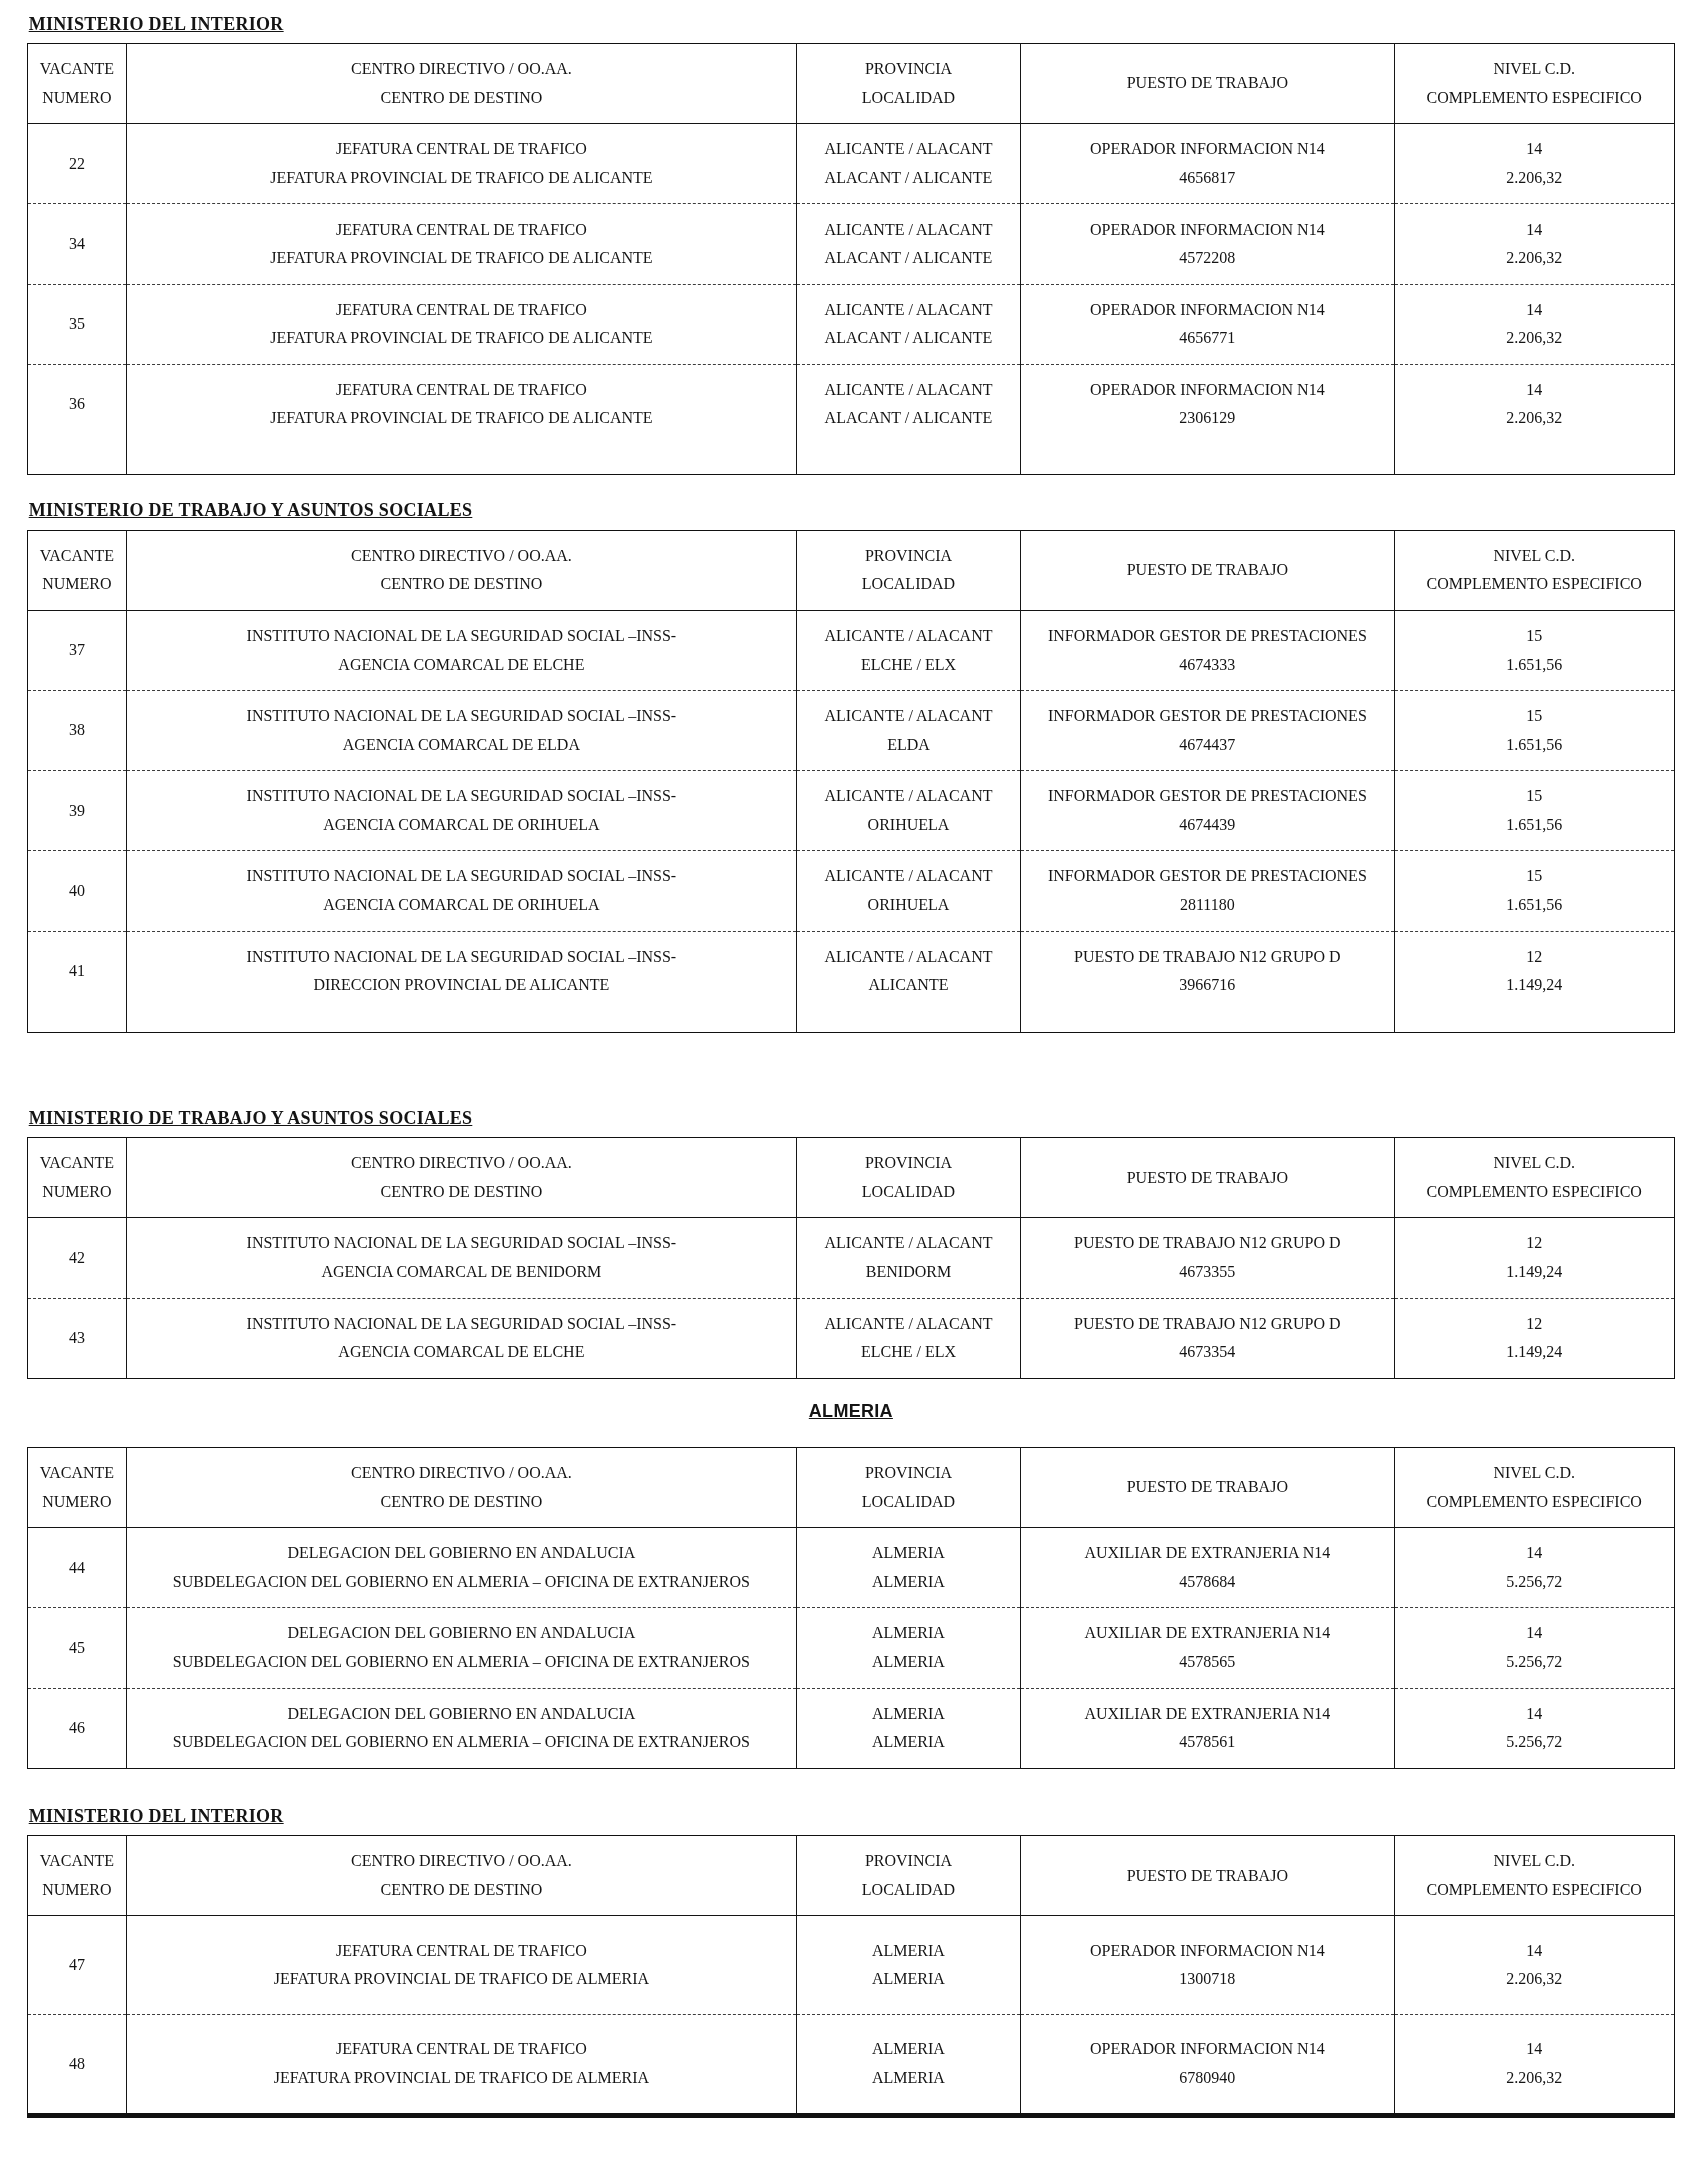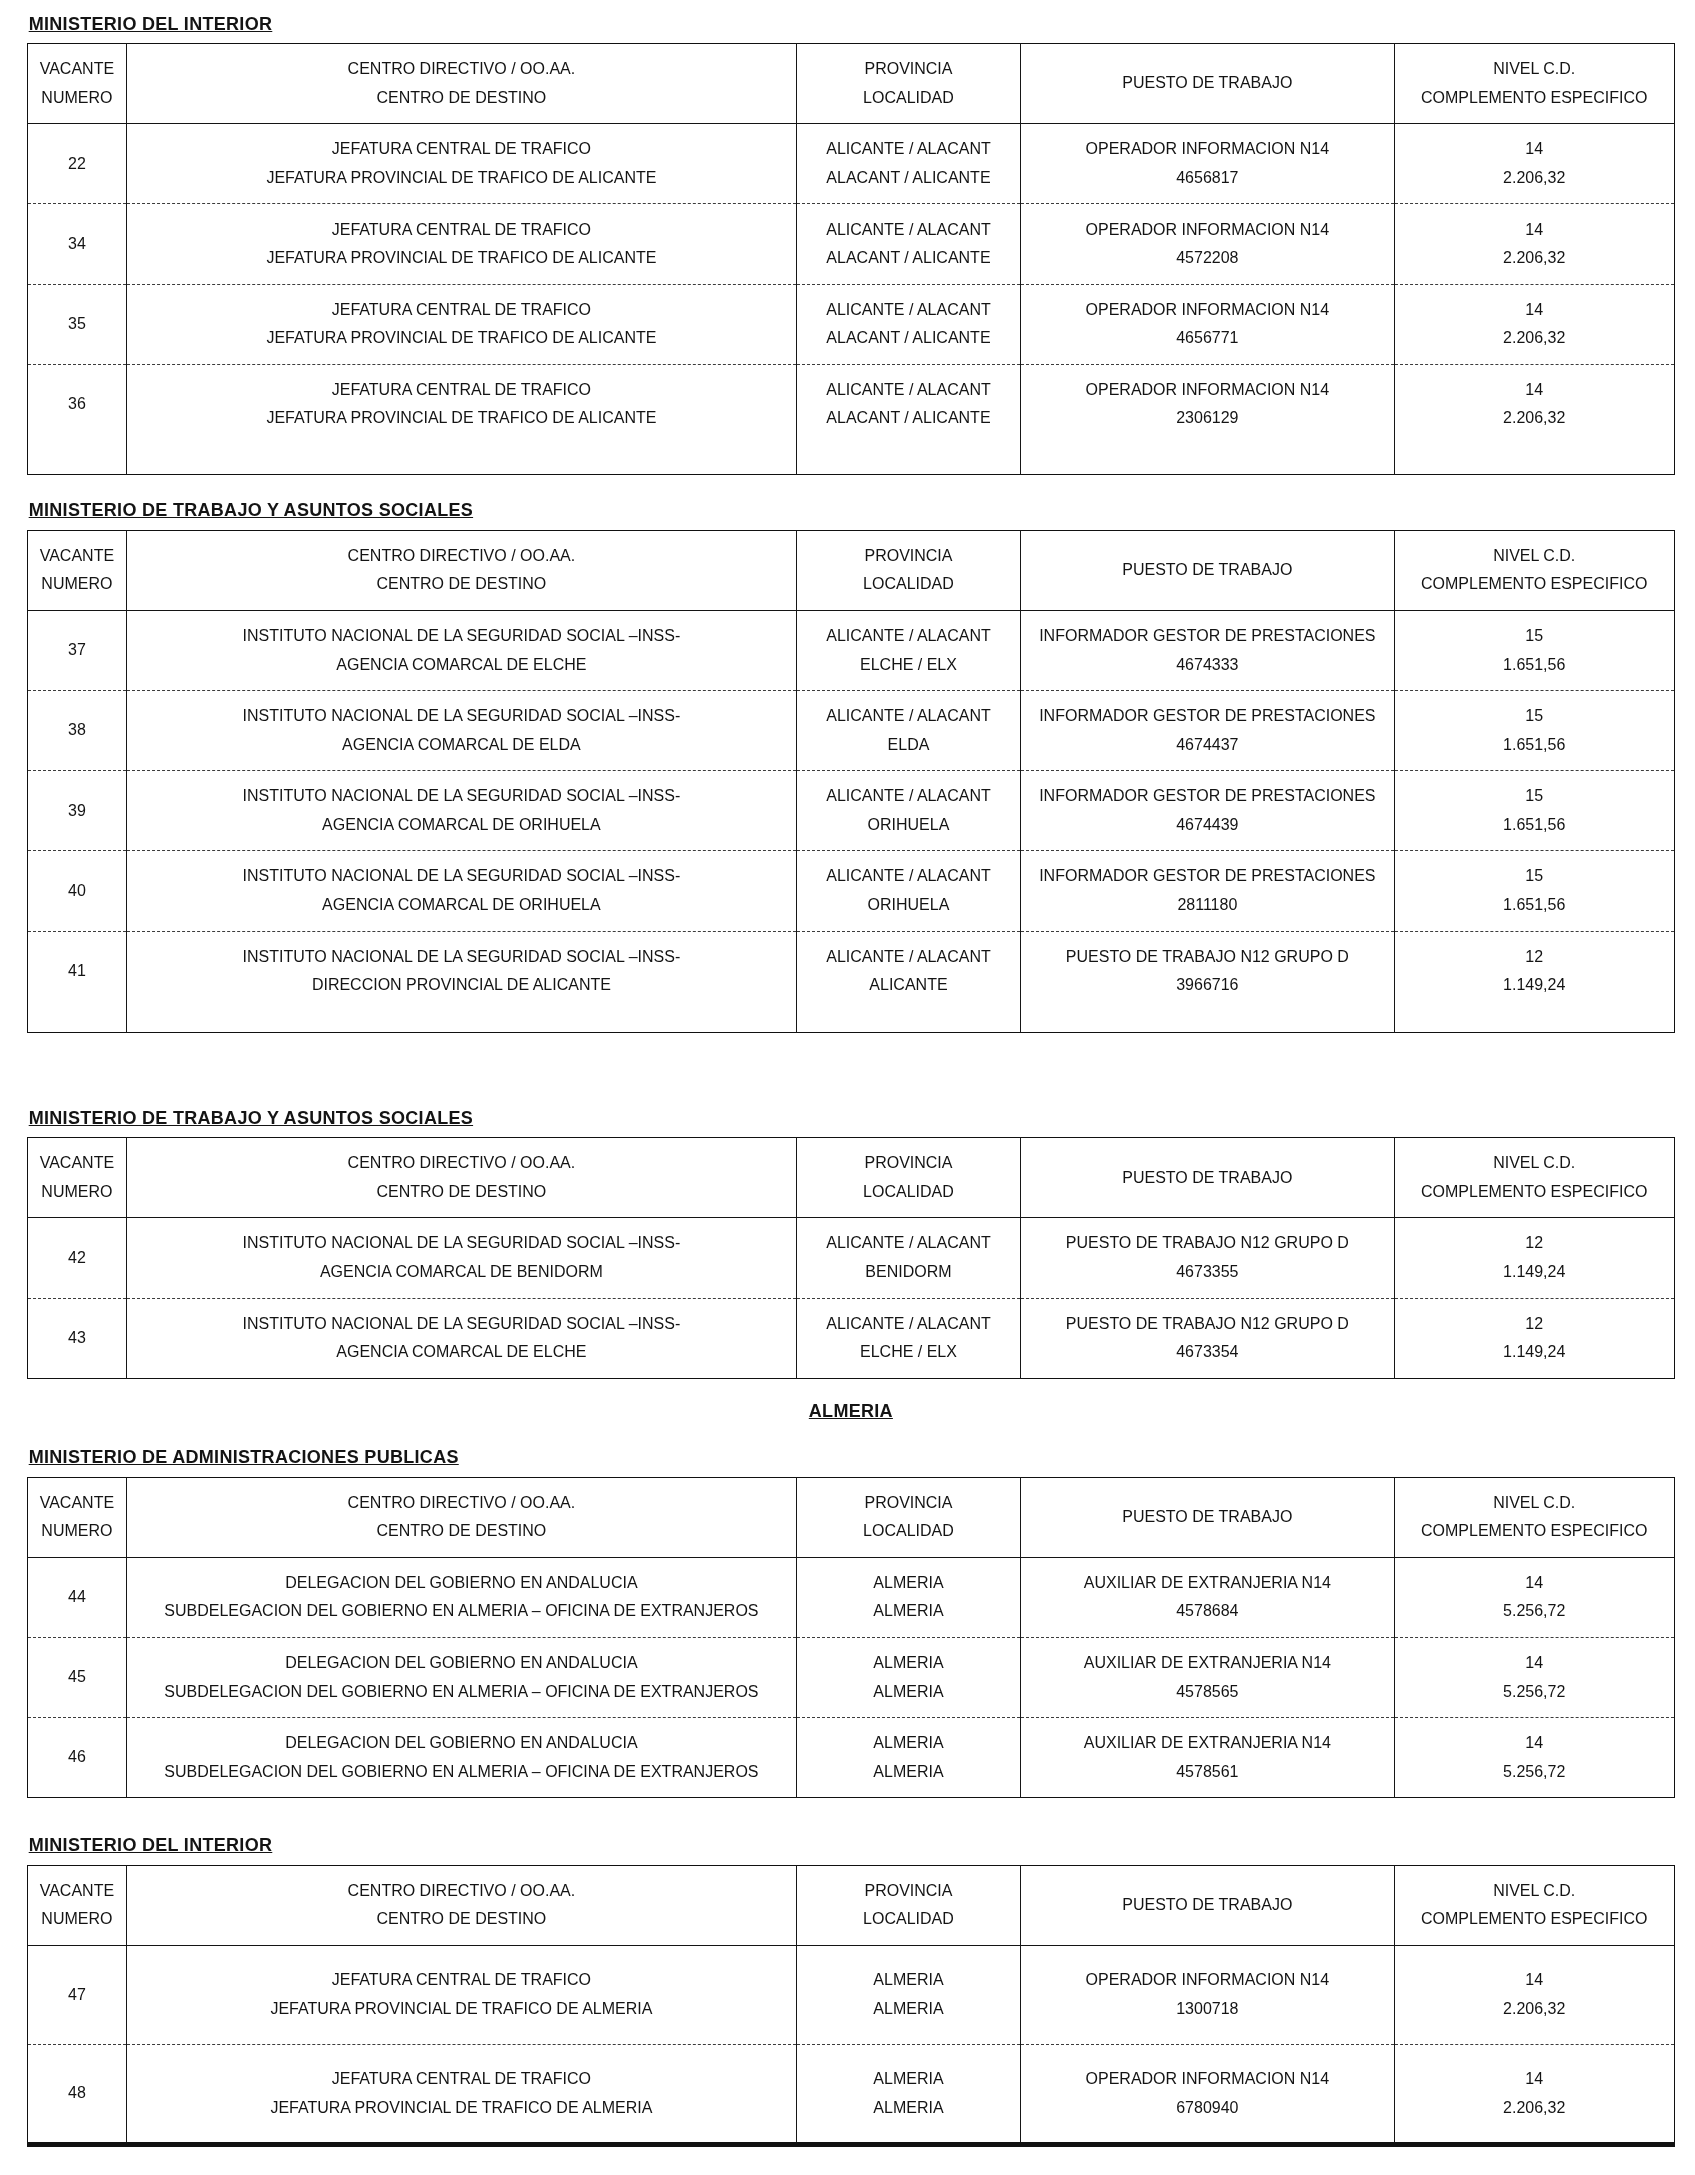--- a/index.html
+++ b/index.html
@@ -21,21 +21,21 @@
     white-space: nowrap;
   }
   .province-heading {
     text-align: center;
     font-size: 18px;
     font-weight: bold;
     text-decoration: underline;
     letter-spacing: 0.3px;
     margin: 22px 0 17px 0;
   }
-  .section { margin-top: 25.4px; }
+  .section { margin-top: 25.4px; font-family: Liberation Serif, serif; }
   .section-0 { margin-top: 0; }
   .section-2 { margin-top: 75px; }
   .section-4 { margin-top: 37px; }
 
   table.vac-table {
     width: 100%;
     table-layout: fixed;
     border-collapse: collapse;
     border: 1.7px solid #111111;
   }
@@ -418,21 +418,20 @@
               <td class="cell cell-nivel">
                 <div class="line">12</div>
                 <div class="line">1.149,24</div>
               </td>
             </tr>
           </tbody>
         </table>
       </div>
       <div class="province-heading">ALMERIA</div>
       <div class="section section-3">
-        <div class="ministry-heading">MINISTERIO DE ADMINISTRACIONES PUBLICAS</div>
         <table class="vac-table">
           <colgroup>
             <col class="col-vacante">
             <col class="col-centro">
             <col class="col-provincia">
             <col class="col-puesto">
             <col class="col-nivel">
           </colgroup>
           <thead>
             <tr class="header-row">

